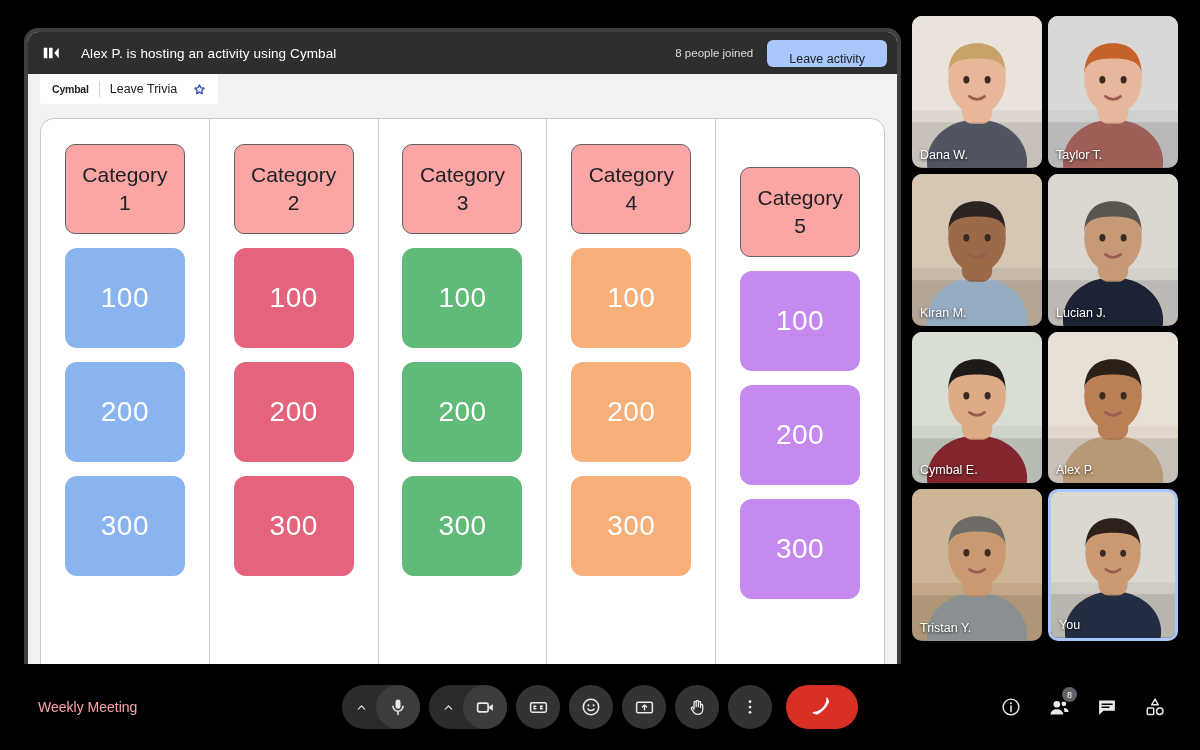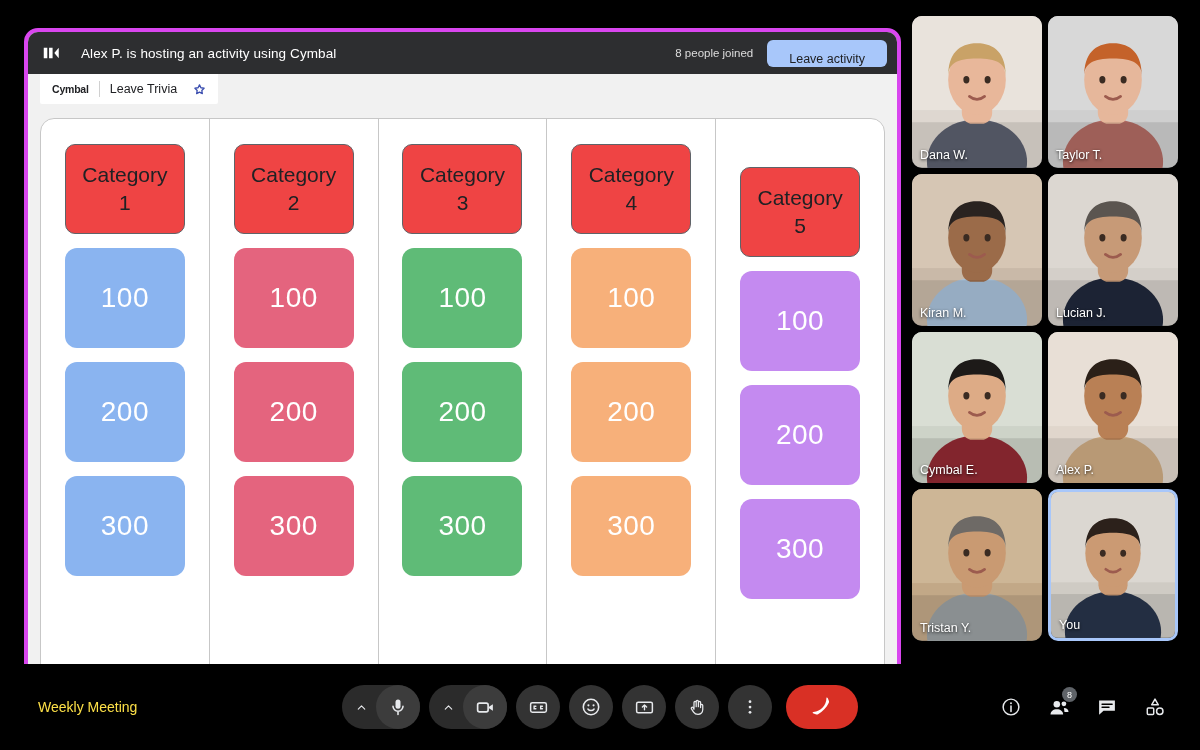--- a/index.html
+++ b/index.html
@@ -11,21 +11,21 @@
     overflow: hidden;
     position: relative;
   }
 
   
   #activity-panel {
     position: absolute;
     left: 24px; top: 28px;
     width: 877px; height: 704px;
     background: #f1f1f1;
-    border: 4px solid #d946ef;
+    border: 4px solid #404040;
     border-radius: 14px;
     overflow: hidden;
     display: flex; flex-direction: column;
   }
 
   
   #activity-header {
     height: 42px;
     background: #2d2e30;
     display: flex; align-items: center;
@@ -125,21 +125,21 @@
     padding: 25px 10px 20px 10px;
     gap: 14px;
     border-right: 1px solid #c7c7c7;
   }
   .board-column:last-child { border-right: none; margin-top: 23px; }
 
   .category-card {
     width: 120px; height: 90px;
     border: 1px solid #5f6368;
     border-radius: 10px;
-    background: #ef4444;
+    background: #fca5a5;
     display: flex; align-items: center; justify-content: center;
     text-align: center;
     font-size: 21px;
     color: #202124;
     line-height: 1.35;
     padding: 20px;
     cursor: pointer;
   }
   .value-tile {
     width: 120px; height: 100px;
@@ -193,21 +193,21 @@
   #bottom-bar {
     position: absolute;
     left: 0; bottom: 0;
     width: 1200px; height: 86px;
     background: #000000;
     display: flex; align-items: center;
   }
   #meeting-title {
     position: absolute;
     left: 38px;
-    color: #fde047;
+    color: #fca5a5;
     font-size: 14px;
     font-weight: 500;
     white-space: nowrap;
   }
   #toolbar-center {
     position: absolute;
     left: 50%;
     transform: translateX(-50%);
     display: flex; align-items: center; gap: 9px;
   }

